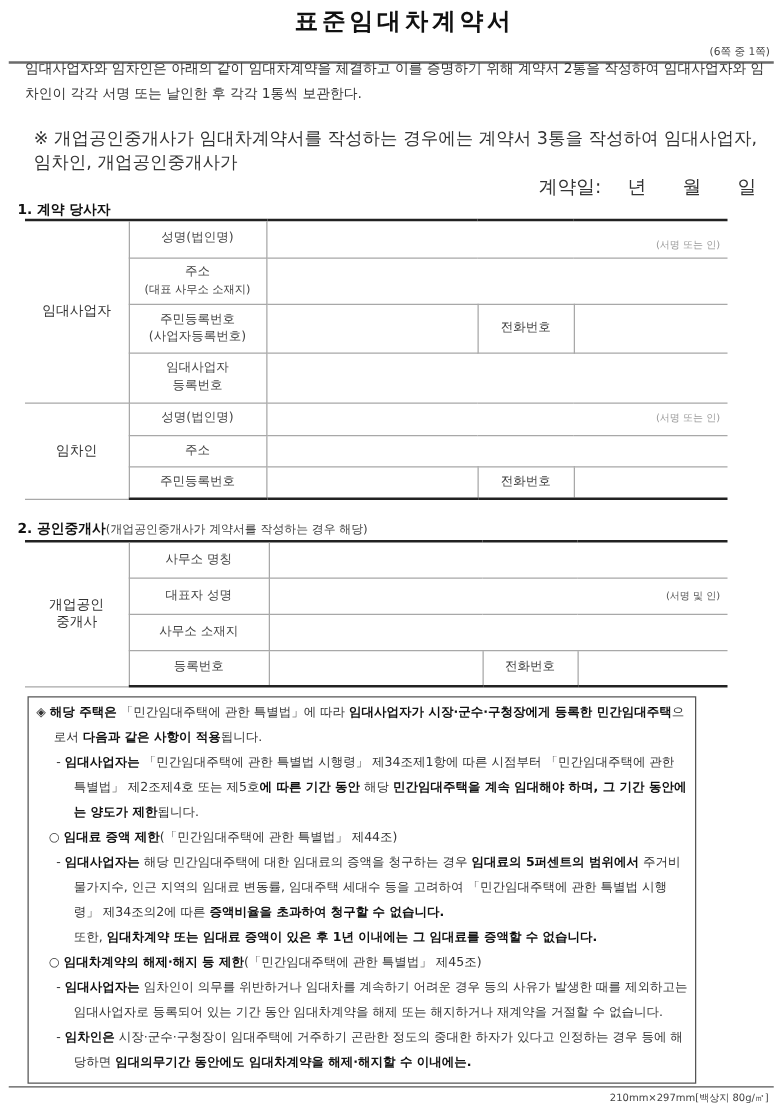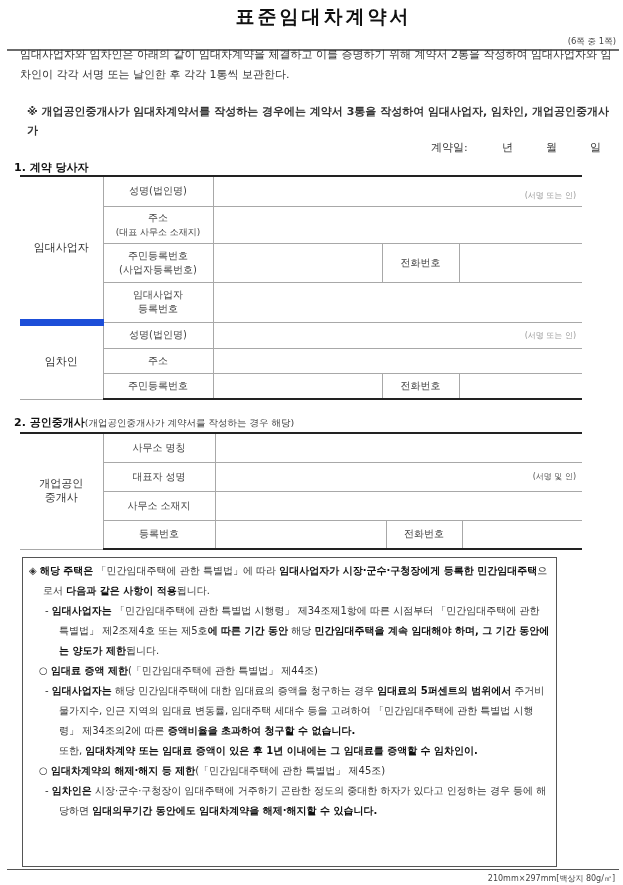--- a/index.html
+++ b/index.html
@@ -5,23 +5,23 @@
   * { box-sizing: border-box; margin: 0; padding: 0; }
   html, body { width: 623px; height: 885px; background: #ffffff; overflow: hidden; }
   body { position: relative; font-family: "DejaVu Sans", "Liberation Sans", sans-serif; color: #222; }
 
   .title { position: absolute; left: 0; top: 4px; width: 623px; text-align: center;
     font-size: 19px; font-weight: bold; letter-spacing: 3px; color: #111; padding-left: 24px; }
   .page-num { position: absolute; right: 7px; top: 36px; font-size: 8.5px; color: #444; }
   .top-rule { position: absolute; left: 7px; top: 49px; width: 612px; height: 2px; background: #6b6b6b; }
 
   .intro { position: absolute; left: 20px; top: 45px; width: 596px; font-size: 11px; line-height: 20px; color: #333; }
-  .note { position: absolute; left: 27px; top: 102px; width: 590px; font-size: 11px; line-height: 19px; color: #333; font-weight: bold; }
+  .note { position: absolute; left: 27px; top: 102px; width: 590px; font-size: 14px; line-height: 19px; color: #333; }
   .note .indent { padding-left: 14px; display: block; }
-  .contract-date { position: absolute; top: 140px; font-size: 11px; color: #333; }
+  .contract-date { position: absolute; top: 140px; font-size: 15px; color: #333; }
 
   .sec-head { position: absolute; left: 14px; font-size: 11px; font-weight: bold; color: #111; }
   .sec-head .sub { font-weight: normal; font-size: 9.5px; color: #444; }
 
   table.grid { position: absolute; left: 20px; border-collapse: collapse; table-layout: fixed; font-size: 10px; color: #444; }
   table.grid td { border: 1px solid #a8a8a8; text-align: center; vertical-align: middle; line-height: 14px; }
   table.grid tr:first-child td { border-top: 2px solid #222; }
   table.grid tr:last-child td { border-bottom: 2px solid #222; }
   table.grid td:first-child { border-left: none; }
   table.grid td:last-child { border-right: none; }
@@ -82,21 +82,21 @@
     <td><span>주민등록번호</span><br><span>(사업자등록번호)</span></td>
     <td></td>
     <td>전화번호</td>
     <td></td>
   </tr>
   <tr style="height:40px;">
     <td><span>임대사업자</span><br><span>등록번호</span></td>
     <td colspan="3"></td>
   </tr>
   <tr style="height:26px;">
-    <td rowspan="3" class="group-label" style="border-top:7px solid #1d4ed8;">임차인</td>
+    <td rowspan="3" class="group-label" style="border-top:1px solid #1d4ed8;">임차인</td>
     <td style="border-top:1px solid #a8a8a8;">성명(법인명)</td>
     <td colspan="3" class="val" style="border-top:1px solid #a8a8a8;"><span class="hint">(서명 또는 인)</span></td>
   </tr>
   <tr style="height:25px;">
     <td>주소</td>
     <td colspan="3"></td>
   </tr>
   <tr style="height:26px;">
     <td>주민등록번호</td>
     <td></td>
@@ -138,20 +138,21 @@
   </tr>
 </tbody>
   </table>
 
 <div class="notice">
   <p class="l1"><span>◈</span> <b>해당 주택은</b><span> 「민간임대주택에 관한 특별법」에 따라 </span><b>임대사업자가 시장·군수·구청장에게 등록한 민간임대주택</b><span>으로서 </span><b>다음과 같은 사항이 적용</b><span>됩니다.</span></p>
 
   <p class="l3"><span>-</span> <b>임대사업자는</b><span> 「민간임대주택에 관한 특별법 시행령」 제34조제1항에 따른 시점부터 「민간임대주택에 관한 특별법」 제2조제4호 또는 제5호</span><b>에 따른 기간 동안</b><span> 해당 </span><b>민간임대주택을 계속 임대해야 하며, 그 기간 동안에는 양도가 제한</b><span>됩니다.</span></p>
 
   <p class="l2"><span>○</span> <b>임대료 증액 제한</b><span>(「민간임대주택에 관한 특별법」 제44조)</span></p>
-  <p class="l3"><span>-</span> <b>임대사업자는</b><span> 해당 민간임대주택에 대한 임대료의 증액을 청구하는 경우 </span><b>임대료의 5퍼센트의 범위에서</b><span> 주거비 물가지수, 인근 지역의 임대료 변동률, 임대주택 세대수 등을 고려하여 「민간임대주택에 관한 특별법 시행령」 제34조의2에 따른 </span><b>증액비율을 초과하여 청구할 수 없습니다.</b><br><span>또한, </span><b>임대차계약 또는 임대료 증액이 있은 후 1년 이내에는 그 임대료를 증액할 수 임차인이.</b></p>
+  <p class="l3"><span>-</span> <b>임대사업자는</b><span> 해당 민간임대주택에 대한 임대료의 증액을 청구하는 경우 </span><b>임대료의 5퍼센트의 범위에서</b><span> 주거비 물가지수, 인근 지역의 임대료 변동률, 임대주택 세대수 등을 고려하여 「민간임대주택에 관한 특별법 시행령」 제34조의2에 따른 </span><b>증액비율을 초과하여 청구할 수 없습니다.</b><br><span>또한, </span><b>임대차계약 또는 임대료 증액이 있은 후 1년 이내에는 그 임대료를 증액할 수 없습니다.</b></p>
 
   <p class="l2"><span>○</span> <b>임대차계약의 해제·해지 등 제한</b><span>(「민간임대주택에 관한 특별법」 제45조)</span></p>
-  <p class="l3"><span>-</span> <b>임차인은</b><span> 시장·군수·구청장이 임대주택에 거주하기 곤란한 정도의 중대한 하자가 있다고 인정하는 경우 등에 해당하면 </span><b>임대의무기간 동안에도 임대차계약을 해제·해지할 수 있습니다.</b></p>
+  <p class="l3"><span>-</span> <b>임대사업자는</b><span> 임차인이 의무를 위반하거나 임대차를 계속하기 어려운 경우 등의 사유가 발생한 때를 제외하고는 임대사업자로 등록되어 있는 기간 동안 임대차계약을 해제 또는 해지하거나 재계약을 거절할 수 없습니다.</span></p>
+  <p class="l3"><span>-</span> <b>임차인은</b><span> 시장·군수·구청장이 임대주택에 거주하기 곤란한 정도의 중대한 하자가 있다고 인정하는 경우 등에 해당하면 </span><b>임대의무기간 동안에도 임대차계약을 해제·해지할 수 이내에는.</b></p>
 </div>
 
 <div class="foot-rule"></div>
 <div class="footer">210mm×297mm[백상지 80g/㎡]</div>
 
 </body></html>

